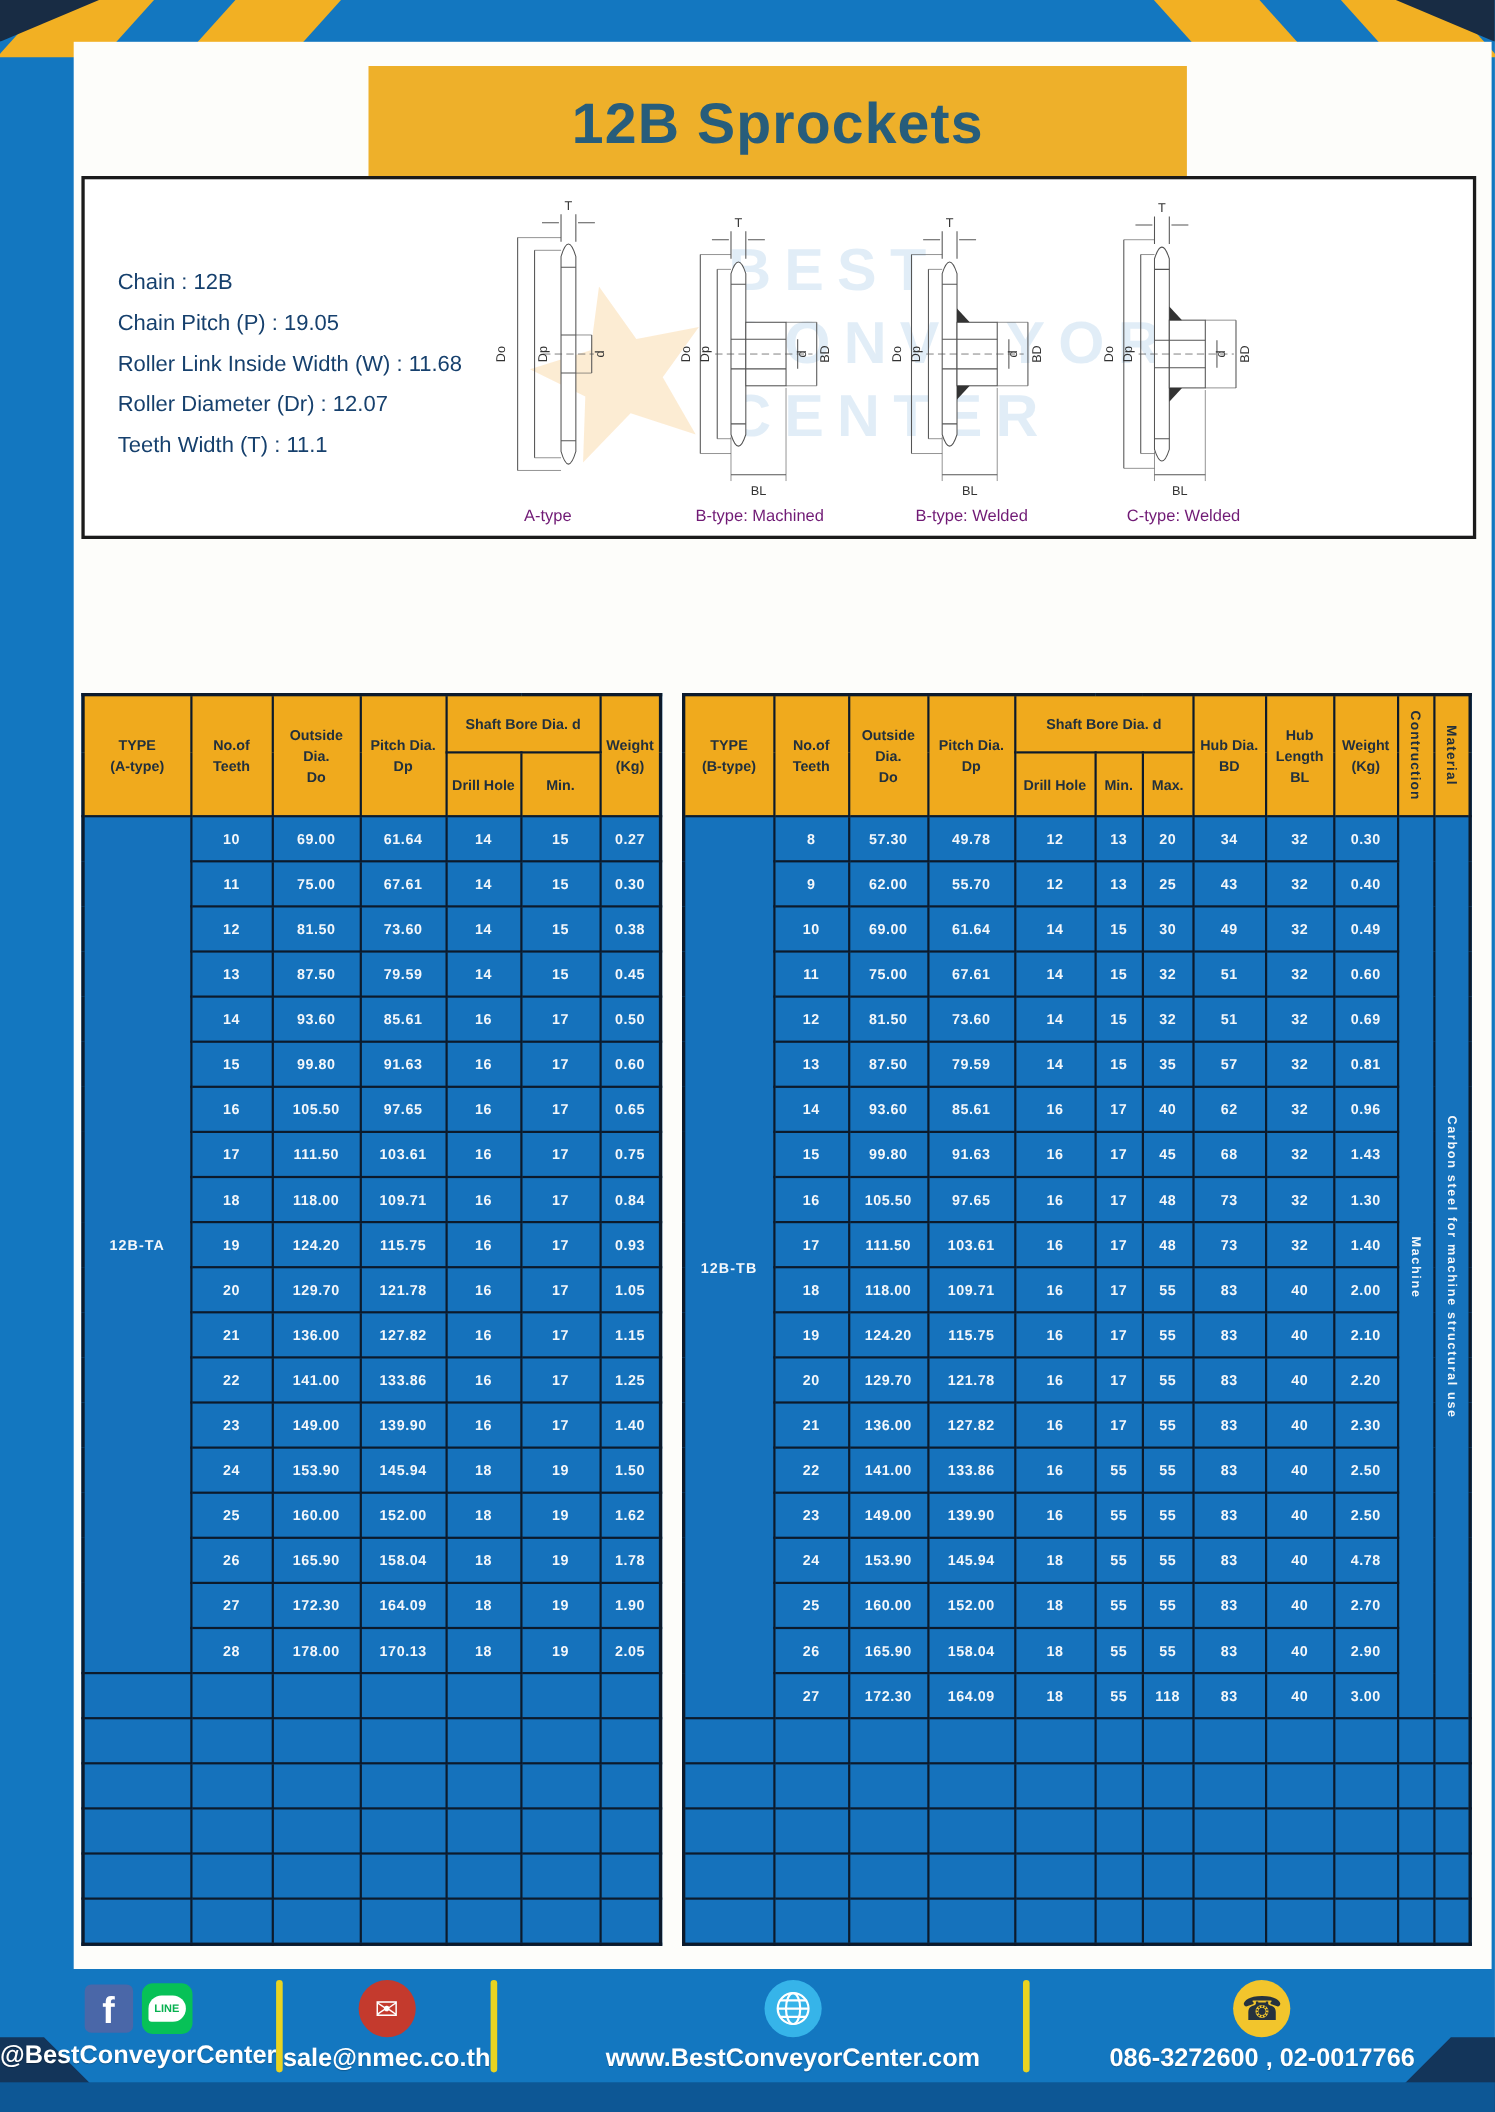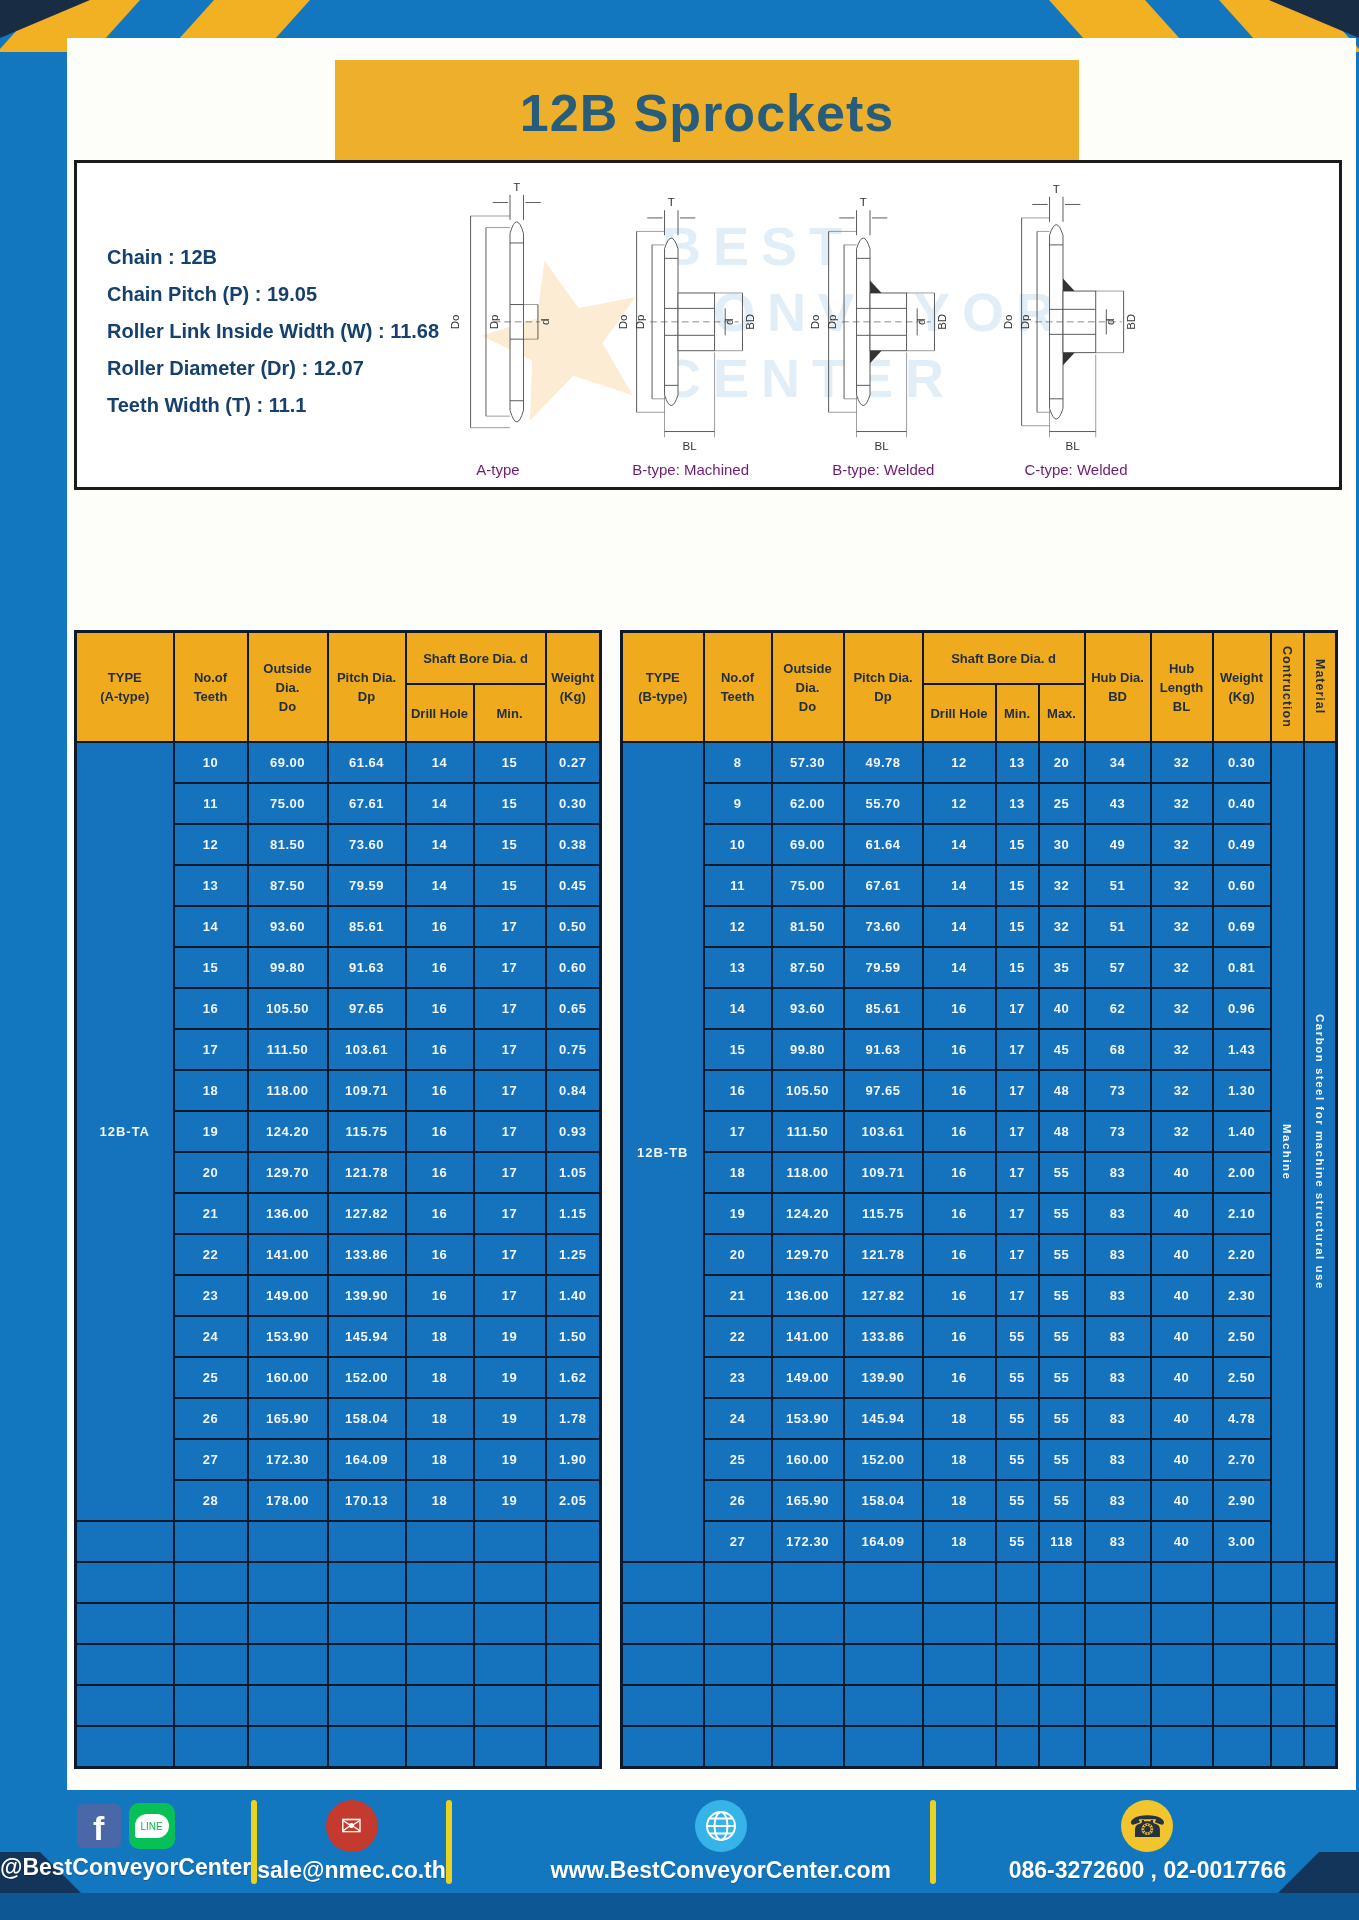--- a/index.html
+++ b/index.html
@@ -18,21 +18,21 @@
   .bstrip{position:absolute;left:0;top:1893px;width:100%;height:27px;background:#0d5795;}
 
   .paper{position:absolute;left:35px;top:38px;width:1289px;height:1752px;background:#fdfdfa;margin-left:32px;}
 
   .title-box{position:absolute;left:268px;top:22px;width:744px;height:106px;background:#eeb02a;
              display:flex;align-items:center;justify-content:center;}
   .title-box h1{margin:0;font-size:52px;font-weight:bold;color:#275d7b;letter-spacing:1px;}
 
   .draw-box{position:absolute;left:7px;top:122px;width:1268px;height:330px;border:3px solid #1b1b1b;
             background:#fff;box-sizing:border-box;}
-  .specs{position:absolute;left:30px;top:76px;color:#16406d;font-size:20px;font-weight:bold;
+  .specs{position:absolute;left:30px;top:76px;color:#16406d;font-size:20px;font-weight:normal;
          line-height:37px;white-space:nowrap;}
   
   .wm{position:absolute;left:405px;top:50px;width:520px;height:260px;opacity:0.20;pointer-events:none;}
   .wm-star{position:absolute;left:0;top:45px;width:165px;height:165px;background:#f5a22a;transform:rotate(-14deg);
     clip-path:polygon(50% 0,63% 33%,98% 35%,72% 57%,82% 92%,50% 72%,18% 92%,28% 57%,2% 35%,37% 33%);}
   .wm-text{position:absolute;left:180px;top:0;font-weight:bold;font-size:54px;line-height:66px;
            color:#6fa9d8;letter-spacing:12px;}
   .drawings{position:absolute;left:330px;top:14px;width:760px;height:308px;display:flex;justify-content:space-between;}
   .drawing{width:182px;text-align:center;}
   .drawing svg{display:block;margin:0 auto;}
@@ -63,21 +63,21 @@
   .s3{flex:0 0 478px;padding-left:60px;box-sizing:border-box;}
   .s4{flex:1 1 auto;}
   .fdiv{flex:0 0 6px;height:84px;background:#e9d320;border-radius:3px;}
   .flabel{font-size:23px;font-weight:bold;white-space:nowrap;text-shadow:0 1px 1px rgba(0,0,0,.25);}
   .icon-row{display:flex;gap:8px;align-items:center;}
   .fb{width:44px;height:44px;background:#4a67a8;border-radius:6px;color:#fff;font-size:34px;
       font-weight:bold;display:flex;align-items:flex-end;justify-content:center;line-height:40px;}
   .line-icon{width:46px;height:46px;background:#07c157;border-radius:10px;display:flex;
       align-items:center;justify-content:center;}
   .line-bubble{width:34px;height:24px;background:#fff;border-radius:12px 12px 12px 3px;display:flex;
-      align-items:center;justify-content:center;color:#07b150;font-size:10px;font-weight:normal;}
+      align-items:center;justify-content:center;color:#07b150;font-size:10px;font-weight:bold;}
   .circle{width:52px;height:52px;border-radius:50%;display:flex;align-items:center;justify-content:center;}
   .env{background:#c43a2d;color:#fff;font-size:26px;}
   .globe{background:#36b4e9;}
   .phone{background:#f2c52c;color:#26323e;font-size:30px;}
 </style>
 </head>
 <body>
 
 <div class="page">
 

